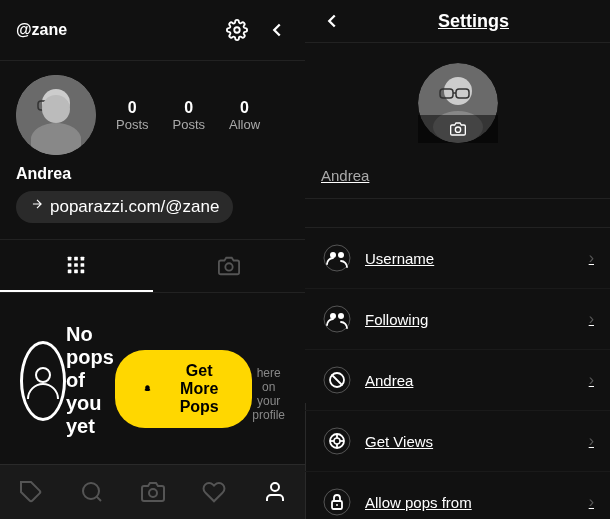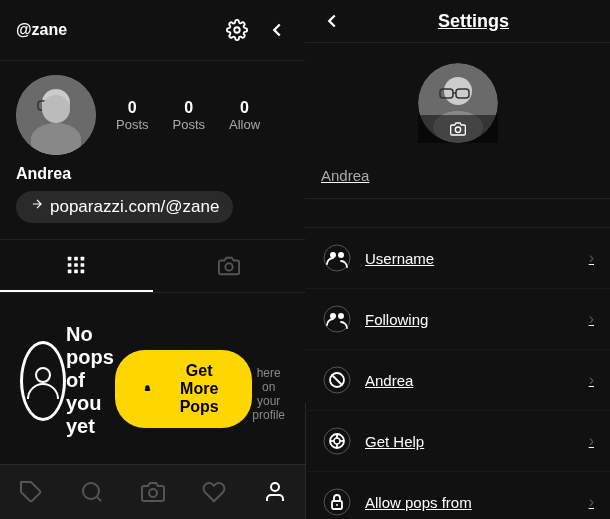--- a/index.html
+++ b/index.html
@@ -541,21 +541,21 @@
       <svg width="28" height="28" viewBox="0 0 28 28" fill="none">
         <circle cx="14" cy="14" r="13" stroke="#555" stroke-width="1"></circle>
         <circle cx="14" cy="14" r="7" stroke="#fff" stroke-width="1.8"></circle>
         <circle cx="14" cy="14" r="3" stroke="#fff" stroke-width="1.5"></circle>
         <line x1="14" y1="7" x2="14" y2="11" stroke="#fff" stroke-width="1.8"></line>
         <line x1="14" y1="17" x2="14" y2="21" stroke="#fff" stroke-width="1.8"></line>
         <line x1="7" y1="14" x2="11" y2="14" stroke="#fff" stroke-width="1.8"></line>
         <line x1="17" y1="14" x2="21" y2="14" stroke="#fff" stroke-width="1.8"></line>
       </svg>
     </div>
-    <span class="menu-label">Get Help</span>
+    <span class="menu-label">Get Views</span>
     <span class="chevron-right">›</span>
   </div>
 
   <div class="settings-menu-item">
     <div class="menu-icon">
       <svg width="28" height="28" viewBox="0 0 28 28" fill="none">
         <circle cx="14" cy="14" r="13" stroke="#555" stroke-width="1"></circle>
         <rect x="9" y="13" width="10" height="8" rx="1.5" stroke="#fff" stroke-width="1.8"></rect>
         <path d="M11 13v-3a3 3 0 0 1 6 0v3" stroke="#fff" stroke-width="1.8"></path>
         <circle cx="14" cy="17" r="1" fill="#fff"></circle>

